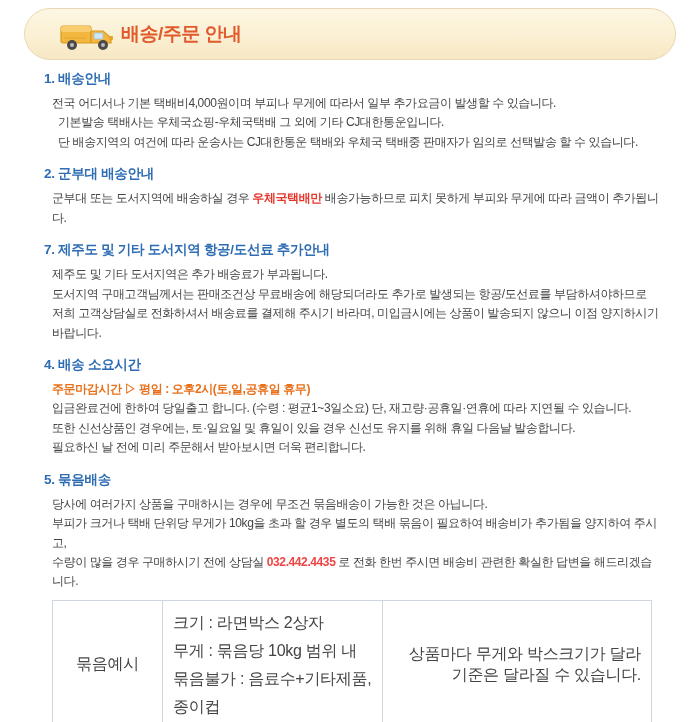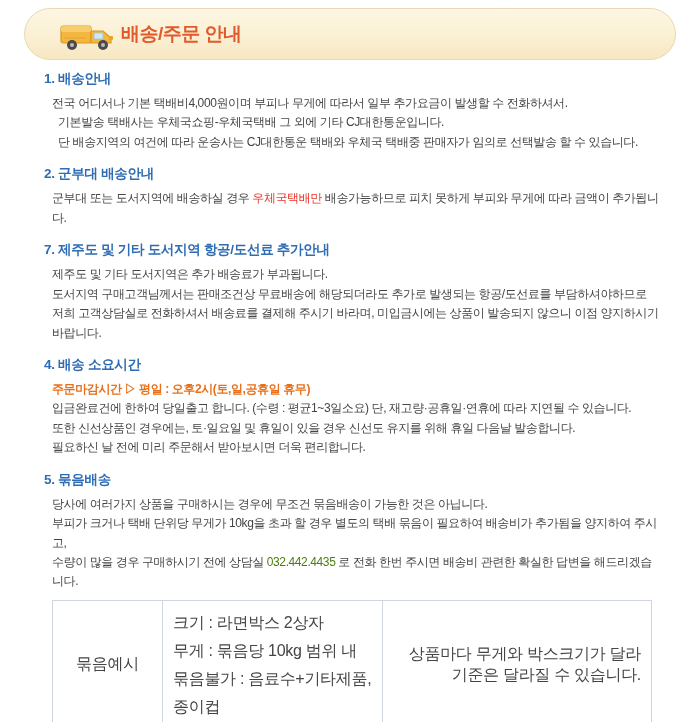--- a/index.html
+++ b/index.html
@@ -62,23 +62,23 @@
   }
   .line {
     color: #444;
     font-size: 12px;
     line-height: 1.62;
     padding-left: 8px;
     letter-spacing: -0.4px;
     white-space: pre-wrap;
   }
   .line.indent2 { padding-left: 14px; }
-  .hl-red { color: #e8342a; font-weight: normal; }
+  .hl-red { color: #e8342a; font-weight: bold; }
   .hl-orange { color: #e8701a; font-weight: bold; }
-  .hl-blue { color: #4d7c0f; font-weight: normal; }
+  .hl-blue { color: #ef4444; font-weight: bold; }
   
   .bundle-table {
     margin: 8px 0 2px 8px;
     border: 1px solid #cfd6e0;
     width: 600px;
     border-collapse: collapse;
     background: #fff;
   }
   .bundle-table td {
     border: none;
@@ -124,21 +124,21 @@
       <rect x="50" y="18" width="4" height="4" rx="1" fill="#e8a22a"></rect>
       <path d="M5 20 h22" stroke="#e0a62f" stroke-width="1"></path>
     </svg>
     <span class="header-title">배송/주문 안내</span>
   </div>
 
   <div class="content">
 
     <div class="sec">
       <div class="sec-title">1. 배송안내</div>
-      <div class="line">전국 어디서나 기본 택배비4,000원이며 부피나 무게에 따라서 일부 추가요금이 발생할 수 전화하셔서.</div>
+      <div class="line">전국 어디서나 기본 택배비4,000원이며 부피나 무게에 따라서 일부 추가요금이 발생할 수 있습니다.</div>
       <div class="line indent2">기본발송 택배사는 우체국쇼핑-우체국택배 그 외에 기타 CJ대한통운입니다.</div>
       <div class="line indent2">단 배송지역의 여건에 따라 운송사는 CJ대한통운 택배와 우체국 택배중 판매자가 임의로 선택발송 할 수 있습니다.</div>
     </div>
 
     <div class="sec">
       <div class="sec-title">2. 군부대 배송안내</div>
       <div class="line">군부대 또는 도서지역에 배송하실 경우 <span class="hl-red">우체국택배만</span> 배송가능하므로 피치 못하게 부피와 무게에 따라 금액이 추가됩니다.</div>
     </div>
 
     <div class="sec">

